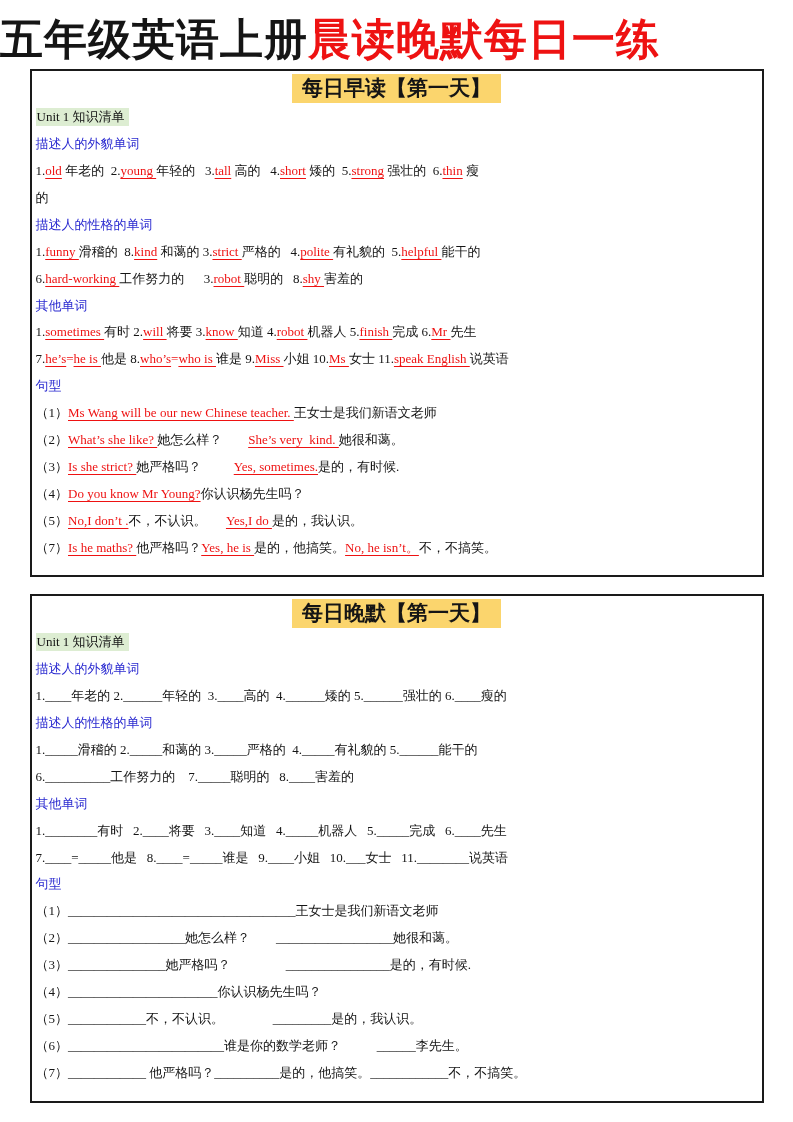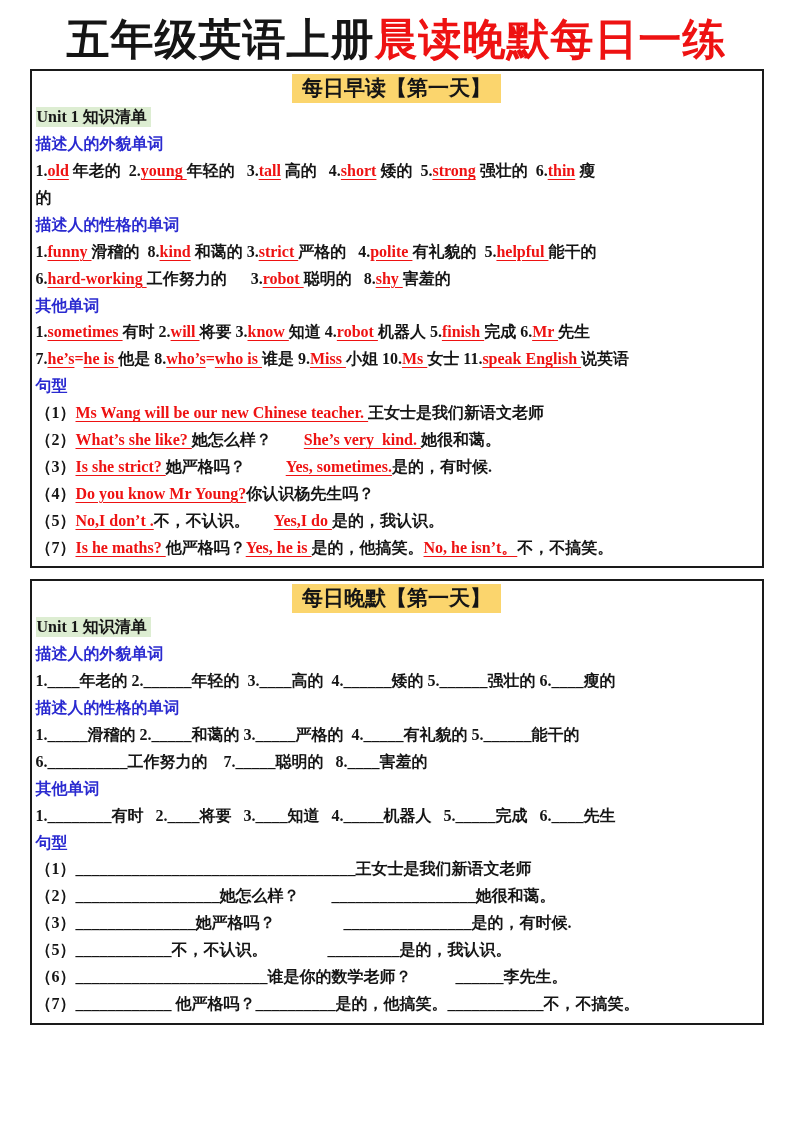--- a/index.html
+++ b/index.html
@@ -6,48 +6,46 @@
     margin: 0; padding: 0;
     width: 793px; height: 1122px;
     background: #ffffff;
     overflow: hidden;
     font-family: "Liberation Serif", "DejaVu Serif", serif;
     color: var(--text, #151515);
   }
   .page { width: 793px; height: 1122px; }
   .title {
     margin: 0; padding-top: 16px; padding-bottom: 6px;
-    text-align: center;
     font-size: 43px; font-weight: bold;
     letter-spacing: 1px;
     line-height: 1.1;
   }
   .title .red { color: var(--red, #e11); }
   .box {
     width: 734px;
     box-sizing: border-box;
-    margin: 0 auto 11px auto;
+    margin: 0 auto 17px auto;
     border: 2px solid var(--border, #1a1a1a);
-    padding: 3px 4px 5px 4px;
+    padding: 3px 4px 14px 4px;
   }
   .box-header {
     text-align: center;
     height: 30px; line-height: 28px;
   }
   .box-header span {
     background: var(--yellow-highlight, #fbd56d);
     font-size: 21px; font-weight: bold;
     padding: 2px 10px 3px 10px;
   }
   .line {
     white-space: pre;
-    font-size: 16px;
+    font-size: 13px;
     line-height: 26.9px;
     height: 26.9px;
-    font-weight: bold;
   }
   .seg-k { color: var(--text, #151515); }
   .seg-r {
     color: var(--red, #e11);
     text-decoration: underline;
     text-decoration-thickness: 1.2px;
     text-underline-offset: 3px;
   }
   .seg-rn { color: var(--red, #e11); }
   .seg-b { color: var(--blue, #2a2ad0); }
@@ -87,23 +85,25 @@
     <div class="box-header"><span>每日晚默【第一天】</span></div>
     <div class="lines">
         <div class="line"><span class="seg-g">Unit 1 知识清单</span></div>
         <div class="line"><span class="seg-b">描述人的外貌单词</span></div>
         <div class="line"><span class="seg-k">1.____年老的 2.______年轻的  3.____高的  4.______矮的 5.______强壮的 6.____瘦的</span></div>
         <div class="line"><span class="seg-b">描述人的性格的单词</span></div>
         <div class="line"><span class="seg-k">1._____滑稽的 2._____和蔼的 3._____严格的  4._____有礼貌的 5.______能干的</span></div>
         <div class="line"><span class="seg-k">6.__________工作努力的    7._____聪明的   8.____害羞的</span></div>
         <div class="line"><span class="seg-b">其他单词</span></div>
         <div class="line"><span class="seg-k">1.________有时   2.____将要   3.____知道   4._____机器人   5._____完成   6.____先生</span></div>
+        <div class="line"><span class="seg-k">7.____=_____他是   8.____=_____谁是   9.____小姐   10.___女士   11.________说英语</span></div>
         <div class="line"><span class="seg-b">句型</span></div>
         <div class="line"><span class="seg-k">（1）___________________________________王女士是我们新语文老师</span></div>
         <div class="line"><span class="seg-k">（2）__________________她怎么样？        __________________她很和蔼。</span></div>
         <div class="line"><span class="seg-k">（3）_______________她严格吗？                 ________________是的，有时候.</span></div>
+        <div class="line"><span class="seg-k">（4）_______________________你认识杨先生吗？</span></div>
         <div class="line"><span class="seg-k">（5）____________不，不认识。               _________是的，我认识。</span></div>
         <div class="line"><span class="seg-k">（6）________________________谁是你的数学老师？           ______李先生。</span></div>
         <div class="line"><span class="seg-k">（7）____________ 他严格吗？__________是的，他搞笑。____________不，不搞笑。</span></div>
       </div>
   </section>
 
 </div>
 
 </body></html>

